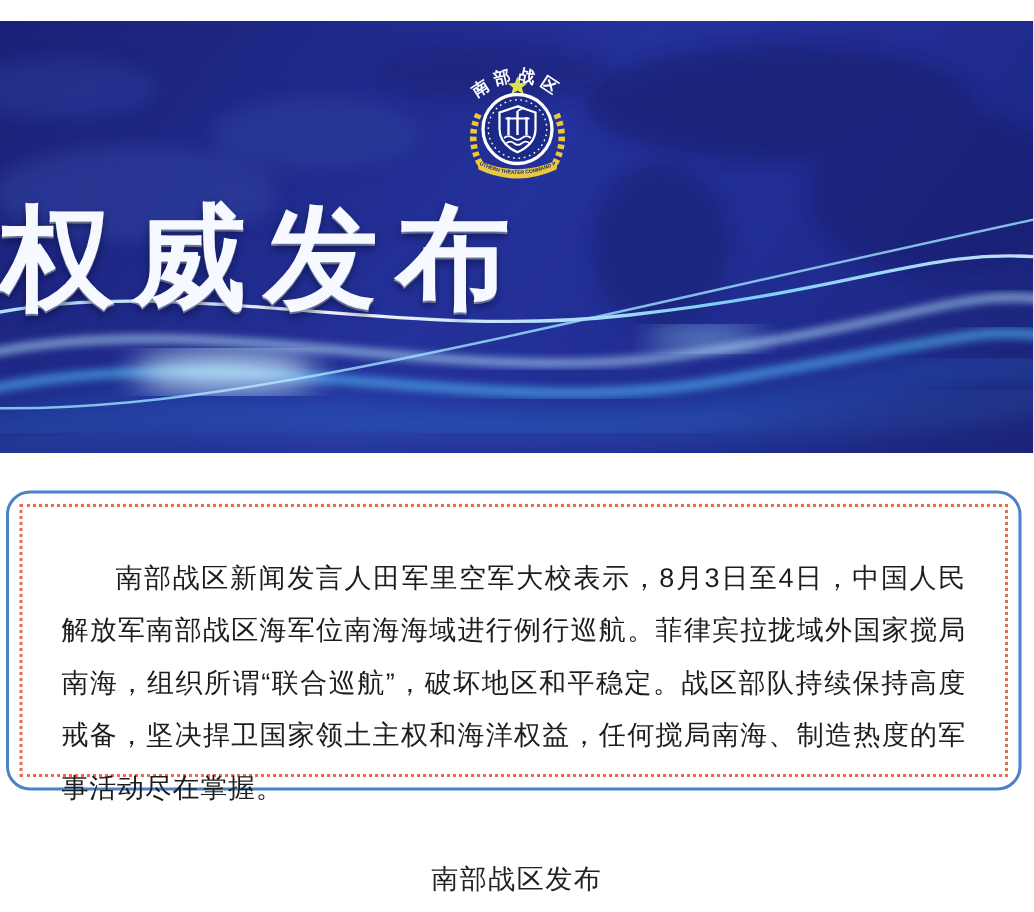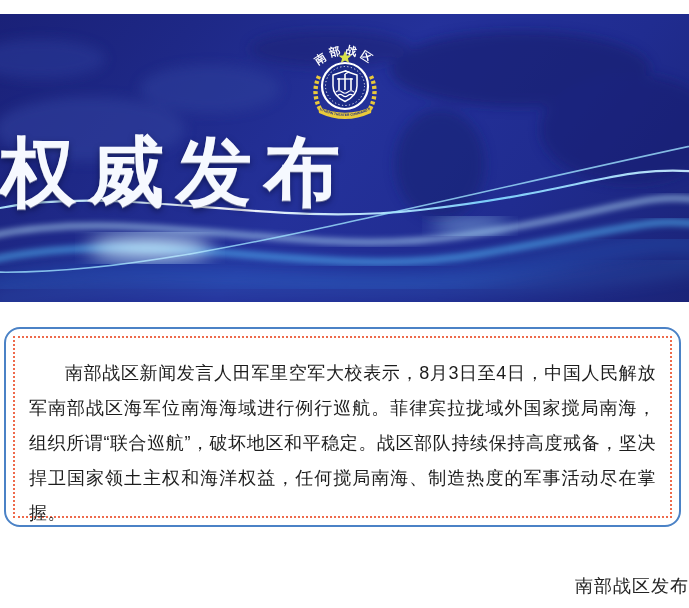--- a/index.html
+++ b/index.html
@@ -40,32 +40,32 @@
     background:#ffffff;
     box-sizing:border-box;
   }
   .notice-inner{
     position:absolute;left:7px;top:7px;right:7px;bottom:7px;
     border:2px dotted #ee6a4c;
     box-sizing:border-box;
     padding:18px 14px 12px 14px;
   }
   .notice-text{
-    margin:0;
+    margin:12px;
     font-size:18px;
     line-height:35px;
     color:#1d1d1d;
     text-indent:2em;
     letter-spacing:0.5px;
     text-align:justify;
   }
   
   .source-line{
     position:absolute;left:0;top:574px;width:100%;
-    text-align:right;
+    text-align:center;
     font-size:18px;
     color:#222222;
     letter-spacing:1px;
   }
 </style>
 </head>
 <body>
 
 <div class="page">
 

